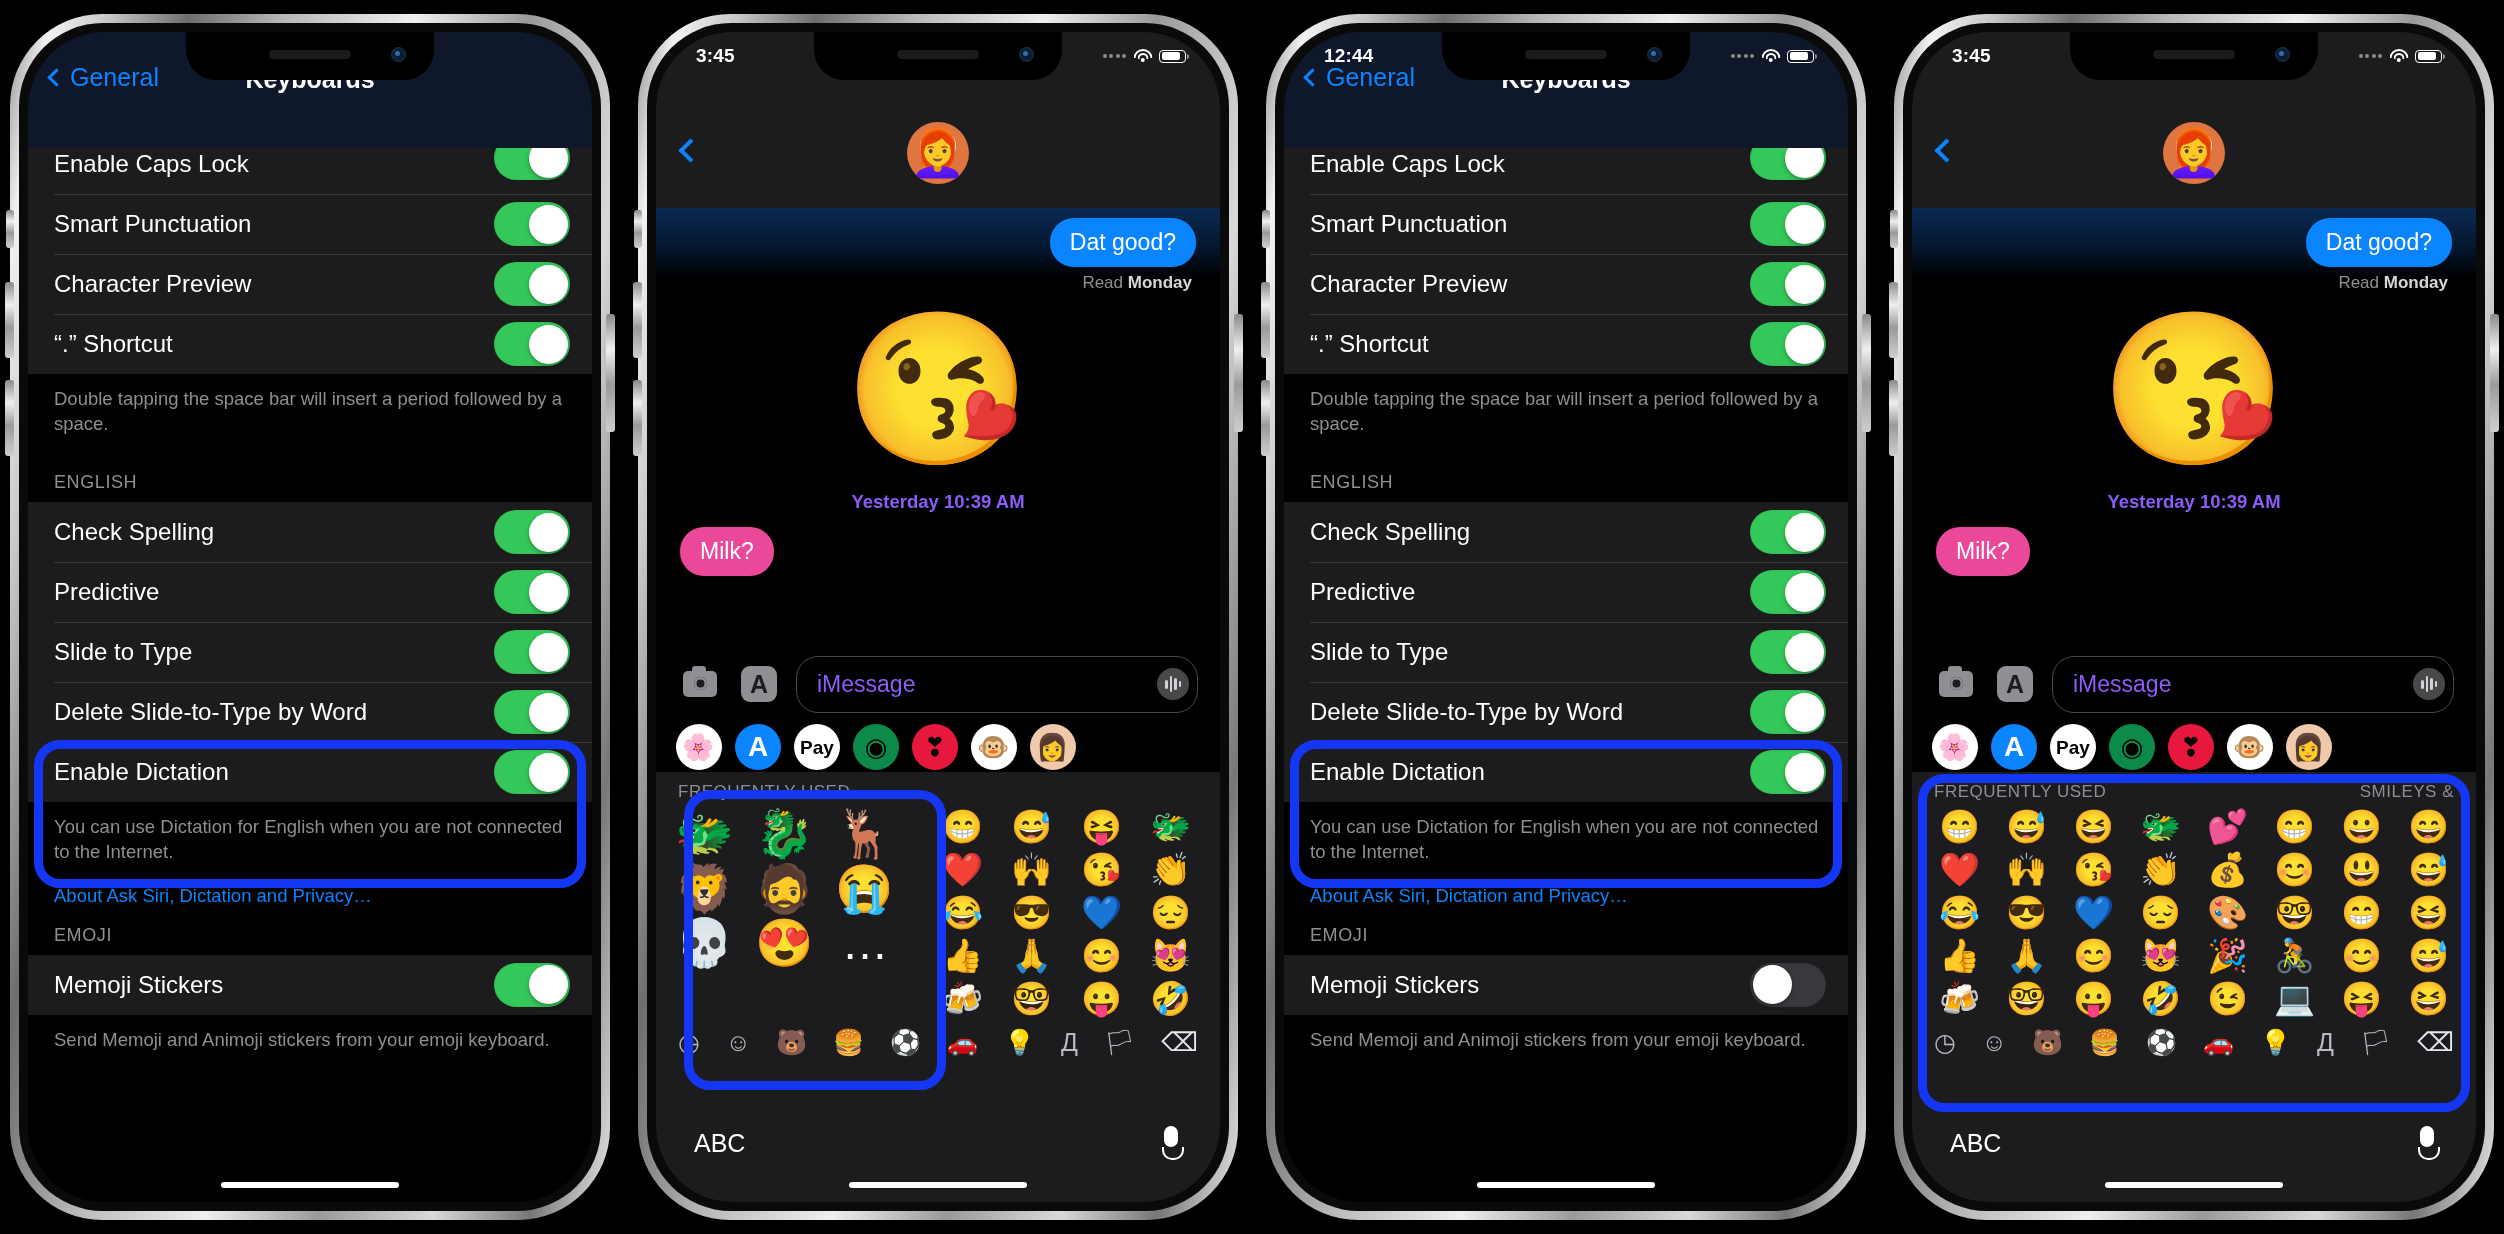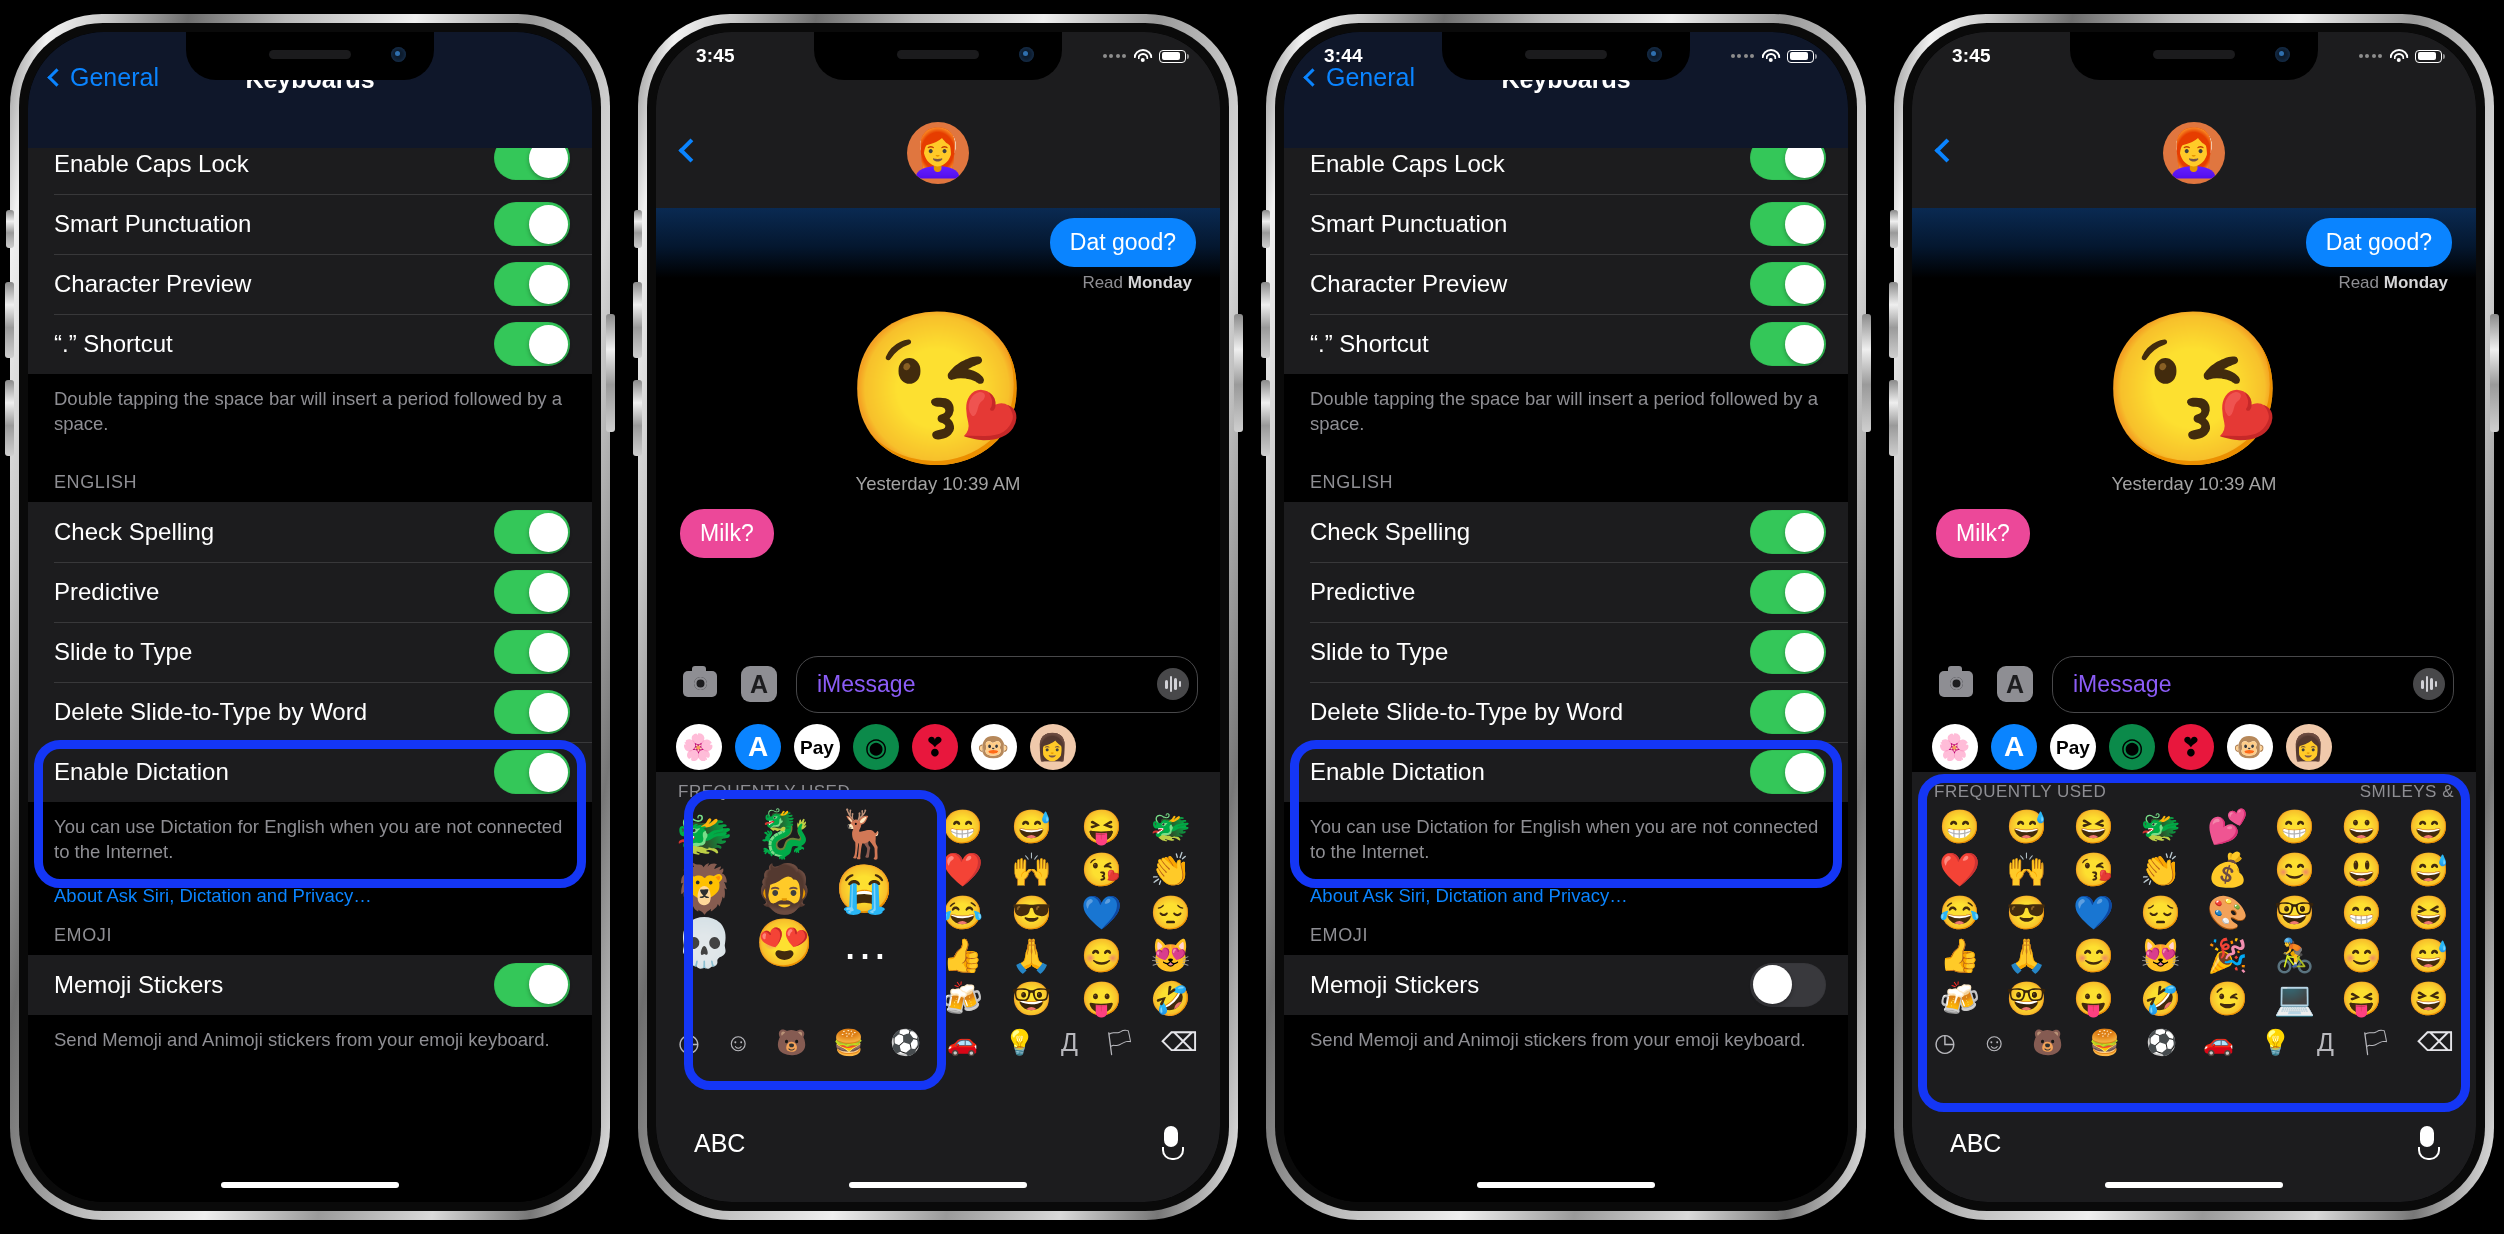--- a/index.html
+++ b/index.html
@@ -202,21 +202,21 @@
   .readline{
     text-align:right; color:#8e8e93; font-size:17px;
     padding:6px 28px 0 0;
   }
   .readline b{ color:#d6d6d8; font-weight:bold; }
   .big-memoji{
     display:flex; justify-content:center; align-items:center;
     font-size:150px; line-height:1; margin-top:14px;
     height:164px;
   }
-  .daystamp{ text-align:center; color:#a3a3a3; font-size:18.5px; font-weight:normal; margin-top:2px; }
+  .daystamp{ text-align:center; color:#8b5cf6; font-size:18.5px; font-weight:bold; margin-top:20px; }
 
   
   .inputbar{
     position:absolute; left:0; right:0;
     display:flex; align-items:center; gap:15px;
     padding:0 22px;
     height:64px;
   }
   .icon-circle{
     width:44px; height:44px; border-radius:50%;
@@ -659,21 +659,21 @@
         </div>
 
         <div class="hilite" style="left:6px; right:6px; top:708px; height:148px;"></div>
       </div>
 
       <div class="notch">
         <span class="speaker"></span>
         <span class="cam"></span>
       </div>
       <div class="statusbar">
-        <span class="sb-time">3:44</span>
+        <span class="sb-time">12:44</span>
         <span class="sb-right">
           <span class="sig">
               <i></i>
               <i></i>
               <i></i>
               <i></i>
             </span>
           <span class="wifi">
               <span class="w1"></span>
               <span class="w2"></span>

